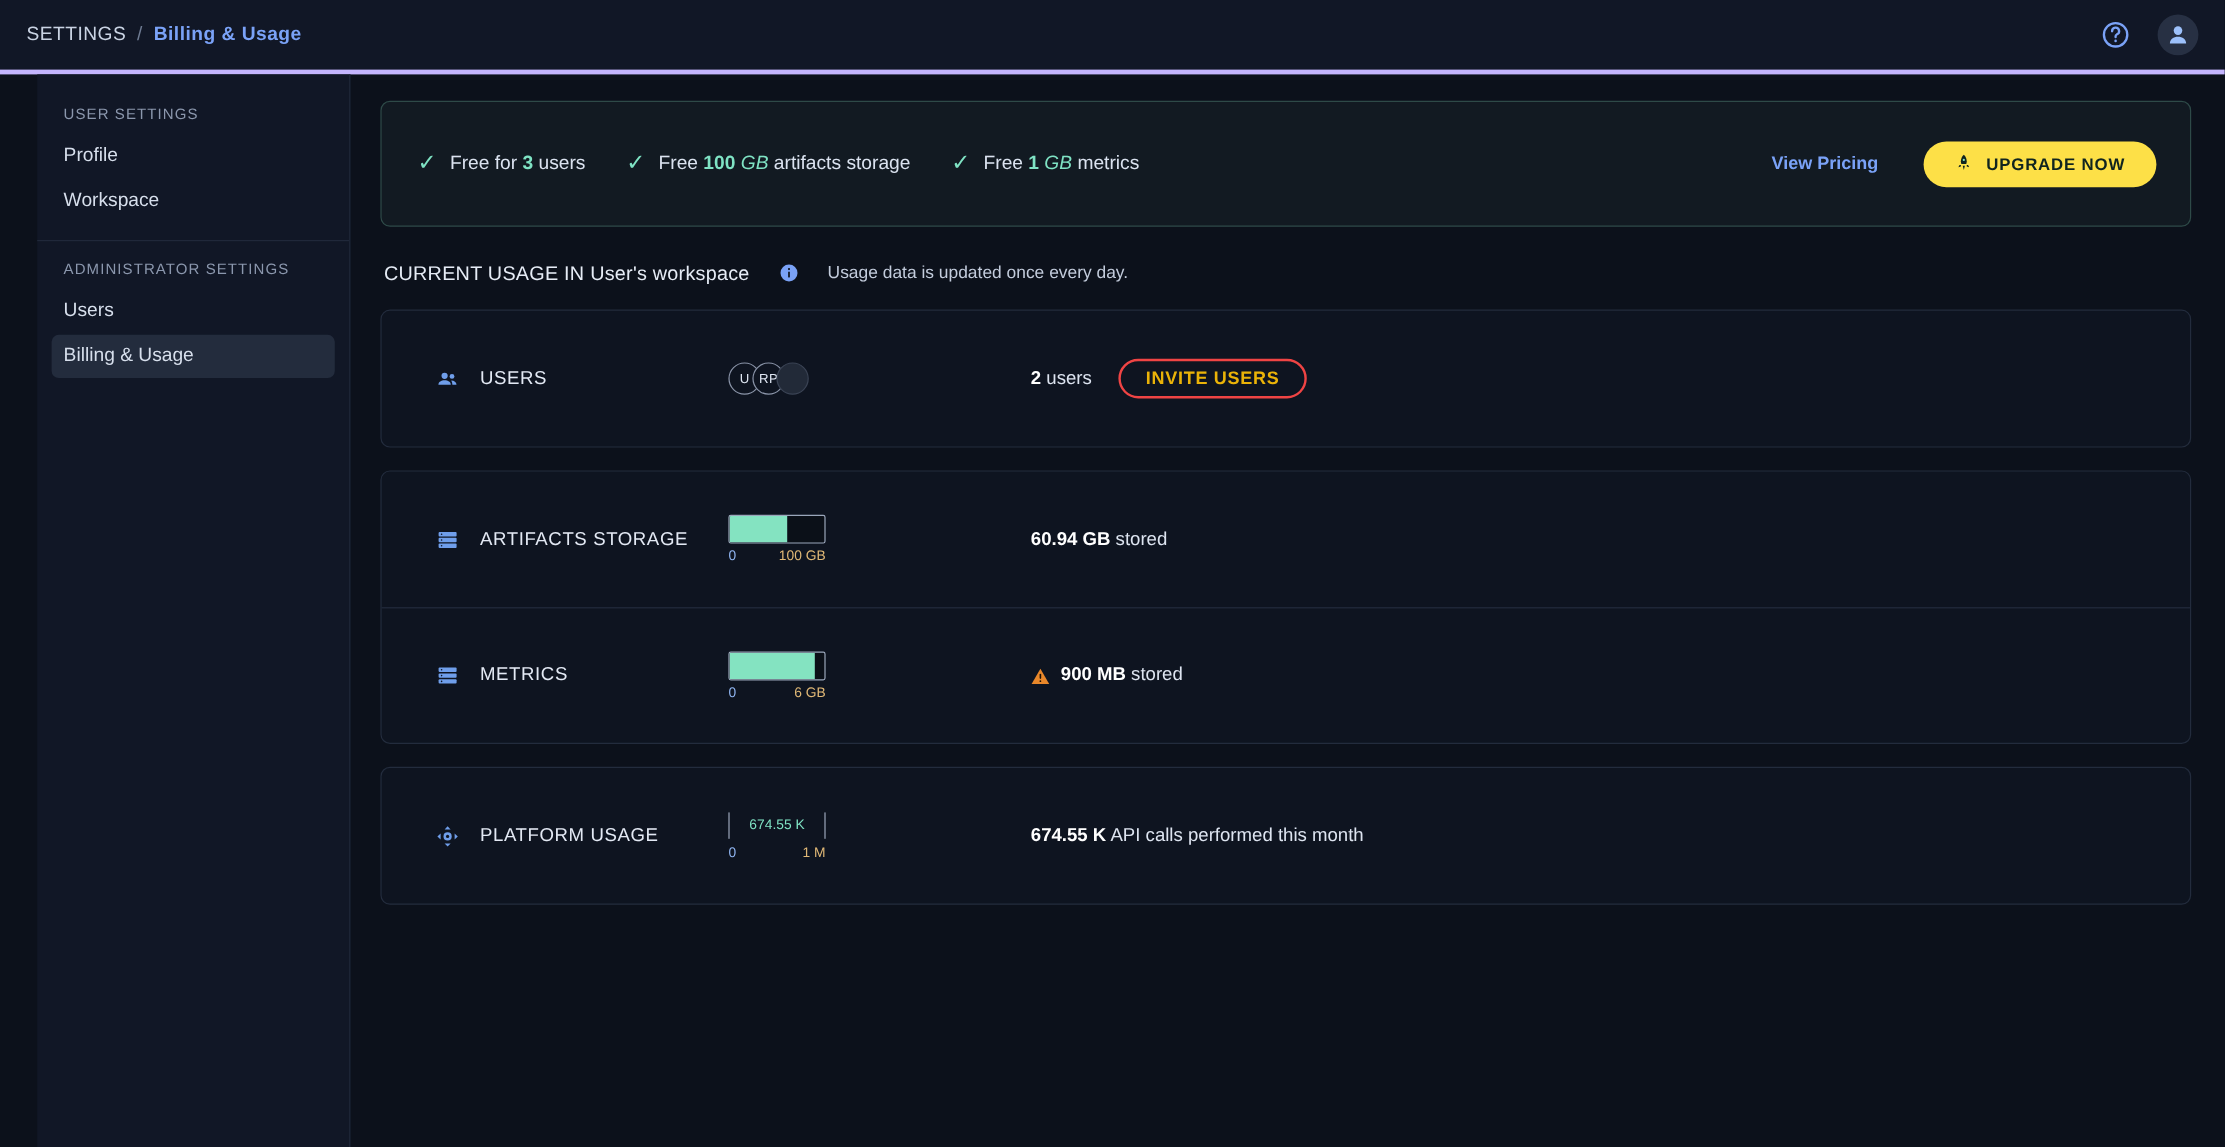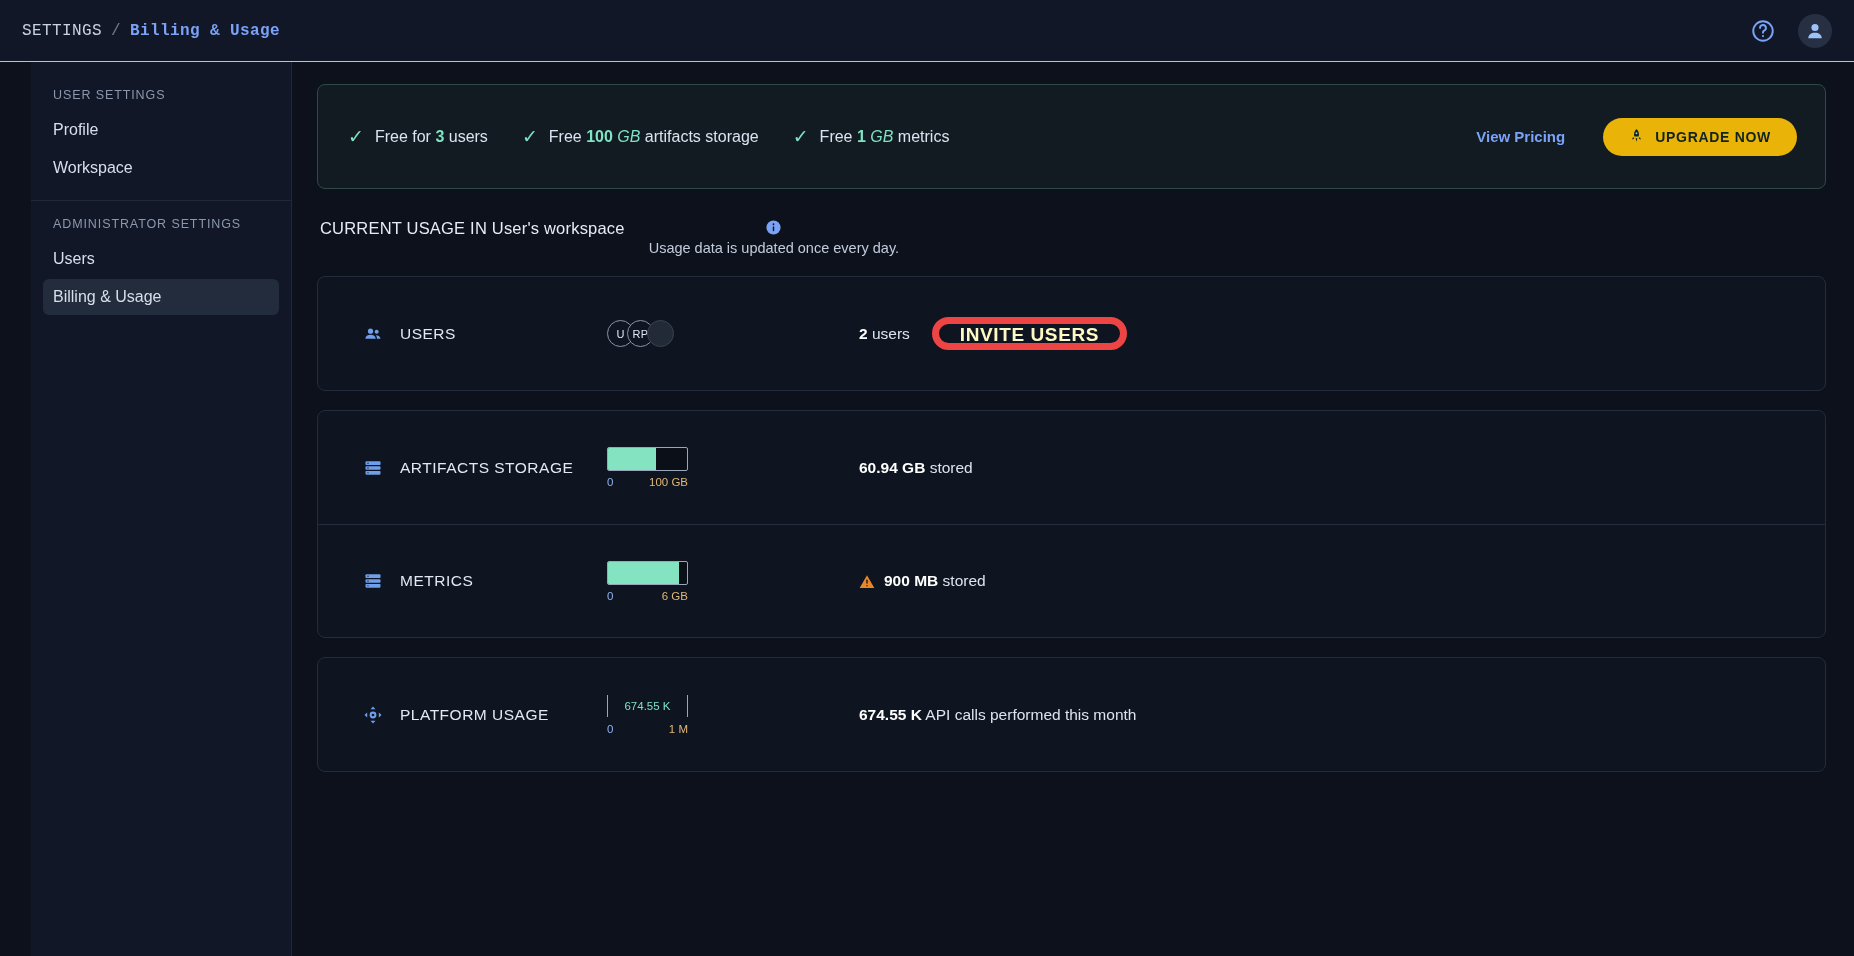--- a/index.html
+++ b/index.html
@@ -8,23 +8,22 @@
     background:#0c111b;
     font-family:"Liberation Sans", sans-serif;
     color:#e3e8ef;
     overflow:hidden;
   }
   
   .topbar{
     height:62px; width:100%;
     display:flex; align-items:center; justify-content:space-between;
     padding:0 22px 0 22px;
-    border-bottom:1px solid #c4b5fd;
+    border-bottom:4px solid #c4b5fd;
     background:#111726;
-    font-family:Liberation Mono, monospace;
   }
   .crumb{ display:flex; align-items:center; gap:9px; font-size:16px; letter-spacing:.4px; }
   .crumb .root{ color:#c9d3e3; }
   .crumb .sep{ color:#6f7c93; }
   .crumb .cur{ color:#7aa2f7; font-weight:bold; }
   .topicons{ display:flex; align-items:center; gap:22px; }
   .help-ic{ width:26px; height:26px; }
   .avatar-top{
     width:34px;height:34px;border-radius:50%;
     background:#273043; display:flex;align-items:center;justify-content:center;
@@ -58,35 +57,35 @@
     padding:0 28px 0 30px;
   }
   .feats{ display:flex; align-items:center; gap:34px; }
   .feat{ display:flex; align-items:center; gap:11px; font-size:16px; color:#dbe3f0; }
   .check{ color:#7fe3c4; font-size:19px; line-height:1; }
   .hl{ color:#7fe3c4; font-weight:bold; }
   .hlu{ color:#7fe3c4;font-style:italic; }
   .promo-right{ display:flex; align-items:center; gap:38px; }
   .viewpricing{ color:#7aa2f7; font-size:15px; font-weight:bold; cursor:pointer; }
   .upgrade{
-    background:#eab308; color:#10241f;
+    background:#fde047; color:#10241f;
     border:none; border-radius:22px;
     height:38px; padding:0 26px;
     display:flex; align-items:center; gap:11px;
     font-size:14px; font-weight:bold; letter-spacing:.7px;
     cursor:pointer;
     font-family:"Liberation Sans", sans-serif;
   }
   
   .usage-head{
     display:flex; align-items:flex-start; gap:24px;
     margin:30px 0 20px 3px;
   }
   .usage-title{ font-size:16.5px; color:#e6ecf6; letter-spacing:.2px; }
-  .usage-note{ display:flex; align-items:center; gap:4px; font-size:14.5px; color:#c3ccdc;flex-direction:column; }
+  .usage-note{ display:flex; align-items:center; gap:24px; font-size:14.5px; color:#c3ccdc; }
   .info-ic{ width:17px; height:17px; }
   
   .card{
     border:1px solid #232c3d; border-radius:8px;
     background:#0e1420;
     margin-bottom:19px;
   }
   .row{
     display:flex; align-items:center;
     height:113px; padding:0 0 0 45px;
@@ -127,23 +126,23 @@
     width:27px; height:27px; border-radius:50%;
     border:1px solid #8a94a8; background:#0e1420;
     display:flex; align-items:center; justify-content:center;
     font-size:11px; color:#dfe6f2; letter-spacing:.3px;
   }
   .av + .av{ margin-left:-7px;text-align:center; }
   .av.filled{ background:#222a38; border-color:#3a4354; }
   .row-users-right{ display:flex; align-items:center; gap:22px; }
   .invite{
     height:33px; padding:0 21px;
-    border:7px solid #ef4444; border-radius:18px;
-    background:transparent; color:#fef9c3;
-    font-size:19px; font-weight:bold; letter-spacing:.6px;
+    border:2px solid #ef4444; border-radius:18px;
+    background:transparent; color:#eab308;
+    font-size:15px; font-weight:bold; letter-spacing:.6px;
     cursor:pointer;
     font-family:"Liberation Sans", sans-serif;
   }
 </style>
 </head>
 <body>
 
 <div class="topbar">
   <div class="crumb">
     <span class="root">SETTINGS</span>

